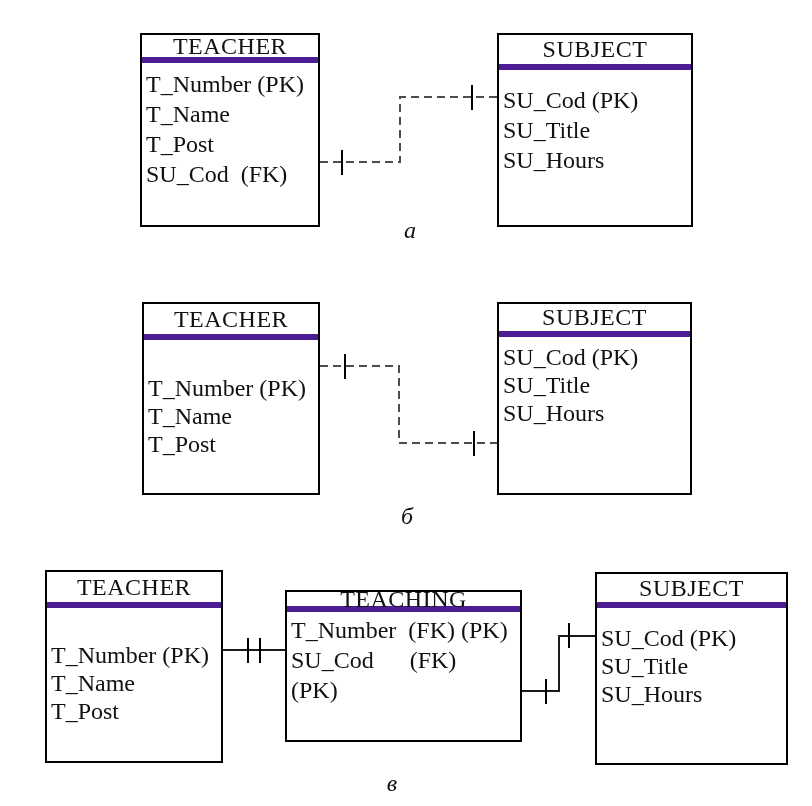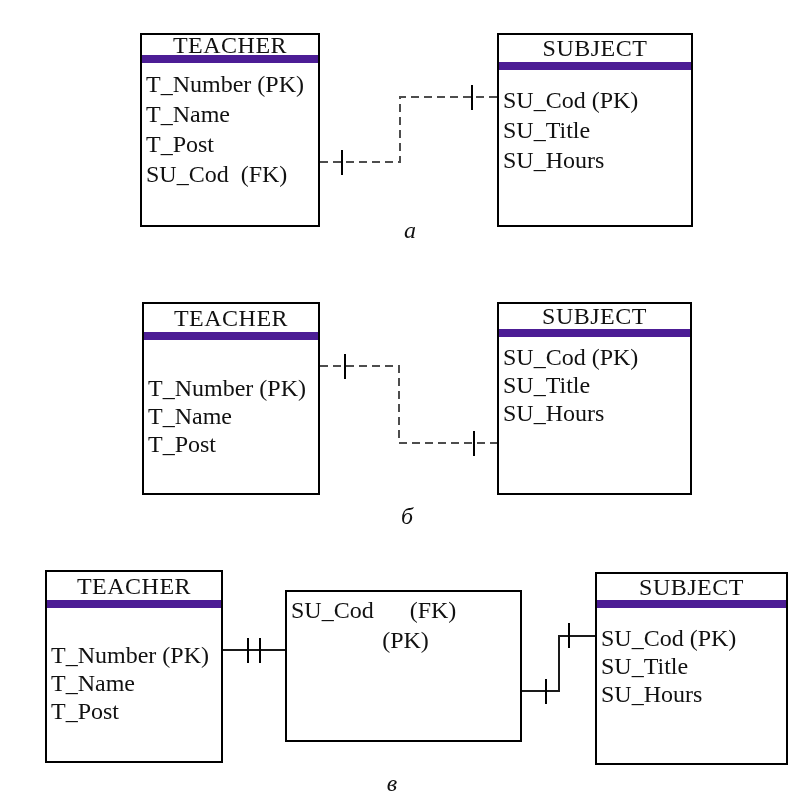--- a/index.html
+++ b/index.html
@@ -14,21 +14,21 @@
     width: 812px; height: 806px;
     background: #ffffff;
     overflow: hidden;
   }
   .entity {
     position: absolute;
     border: 2px solid #000000;
     background: #ffffff;
   }
   .etitle {
-    border-bottom: 8px solid #4c1d95;
+    border-bottom: 6px solid #4c1d95;
     font-size: 24px;
     letter-spacing: 0.5px;
     display: flex;
     align-items: center;
     justify-content: center;
     white-space: pre;
   }
   .eattrs { padding-left: 4px; }
   .attr {
     font-size: 24px;
@@ -111,23 +111,25 @@
   <div class="entity" style="left:45px; top:570px; width:178px; height:193px;">
     <div class="etitle" style="height:36px;">TEACHER</div>
     <div class="eattrs" style="padding-top:33px;">
       <div class="attr" style="line-height:28px;">T_Number (PK)</div>
       <div class="attr" style="line-height:28px;">T_Name</div>
       <div class="attr" style="line-height:28px;">T_Post</div>
     </div>
   </div>
 
   <div class="entity" style="left:285px; top:590px; width:237px; height:152px;">
+    <div class="etitle" style="height:20px;">TEACHING</div>
     <div class="eattrs" style="padding-top:3px;">
+      <div class="attr" style="line-height:30px;">T_Number  (FK) (PK)</div>
       <div class="attr" style="line-height:30px;">SU_Cod      (FK)</div>
-      <div class="attr" style="line-height:30px;text-align:center;">(PK)</div>
+      <div class="attr" style="line-height:30px;">(PK)</div>
     </div>
   </div>
 
   <div class="entity" style="left:595px; top:572px; width:193px; height:193px;">
     <div class="etitle" style="height:34px;">SUBJECT</div>
     <div class="eattrs" style="padding-top:16px;">
       <div class="attr" style="line-height:28px;">SU_Cod (PK)</div>
       <div class="attr" style="line-height:28px;">SU_Title</div>
       <div class="attr" style="line-height:28px;">SU_Hours</div>
     </div>

